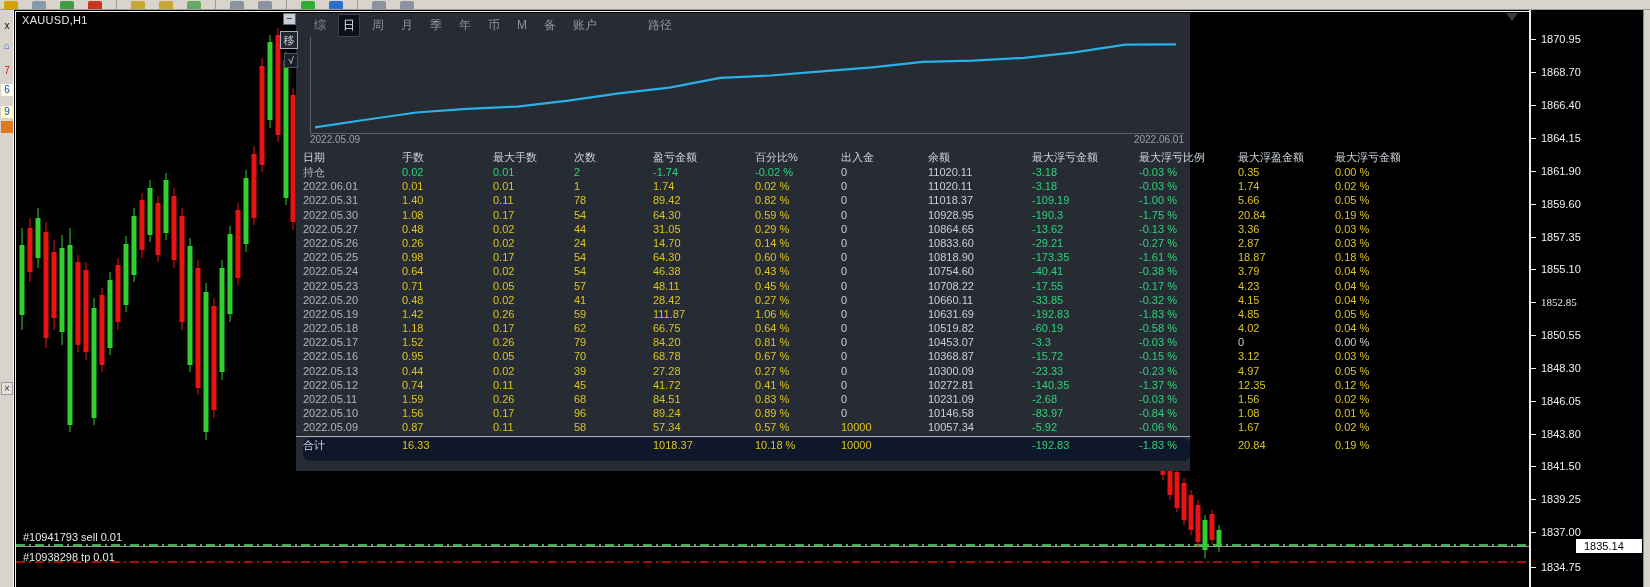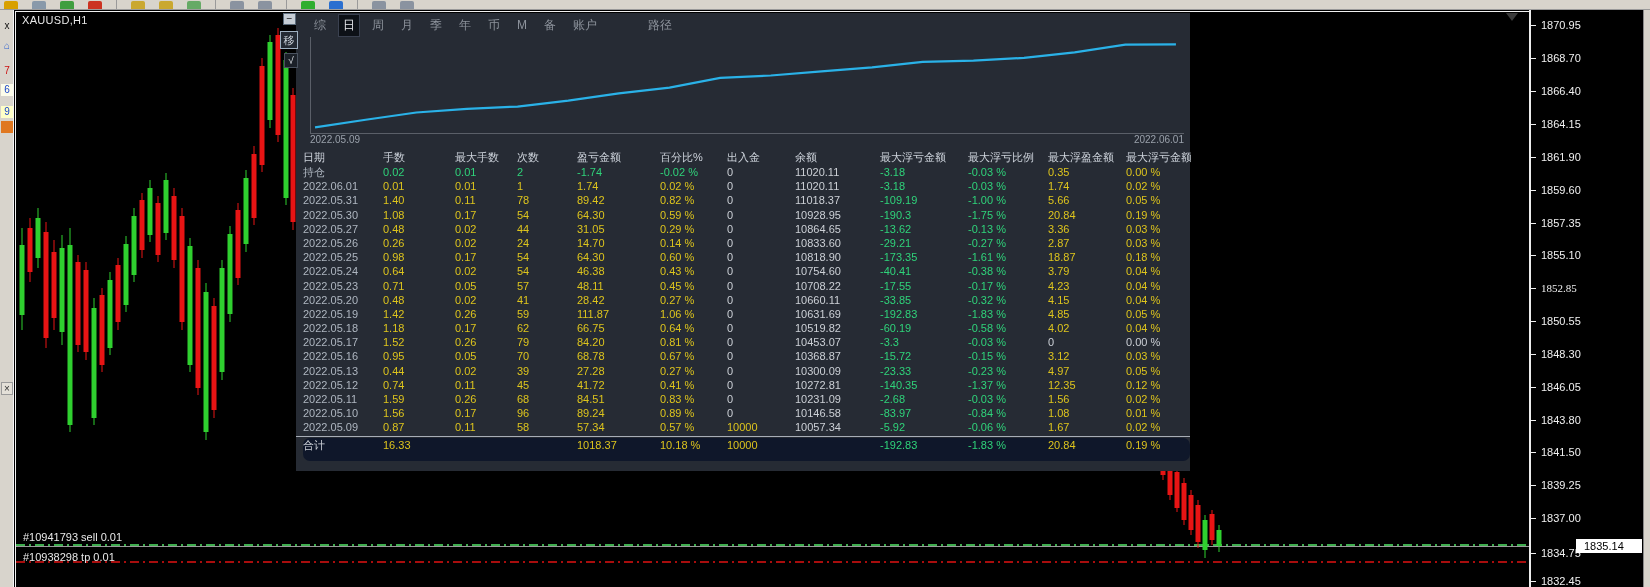--- a/index.html
+++ b/index.html
@@ -18,37 +18,37 @@
   .sb-frag{position:absolute;left:1px;width:12px;text-align:center;line-height:12px;}
   
   .chart-area{position:absolute;left:15px;top:11px;width:1514px;height:576px;background:#000;border-left:1px solid #f0f0f0;border-top:1px solid #f0f0f0;}
   .symbol-title{position:absolute;left:22px;top:14px;color:#e8e8e8;font-size:11px;letter-spacing:.3px;}
   .minimize-box{position:absolute;left:283px;top:13px;width:13px;height:12px;background:#c6cdd5;border:1px solid #5a6a7a;color:#111;font-size:10px;line-height:9px;text-align:center;}
   .scroll-marker{position:absolute;left:1506px;top:13px;width:0;height:0;border-left:6px solid transparent;border-right:6px solid transparent;border-top:8px solid #3a3a3a;}
   #candles-svg{position:absolute;left:0;top:0;width:1650px;height:587px;pointer-events:none;}
   .order-label{position:absolute;color:#e8e8e8;font-size:11px;white-space:nowrap;}
   
   .price-axis{position:absolute;left:1529px;top:10px;width:114px;height:577px;background:#000;border-left:2px solid #ececec;}
-  .axis-tick{position:absolute;left:0;width:100%;height:12px;color:#f0f0f0;font-size:11px;line-height:12px;}
+  .axis-tick{position:absolute;left:0;width:100%;height:12px;color:#f0f0f0;font-size:11px;line-height:12px;margin-top:14px;}
   .axis-tick .dash{position:absolute;left:0;top:6px;width:5px;height:1px;background:#f0f0f0;}
   .axis-tick .lbl{position:absolute;left:10px;top:0;}
   .current-price-box{position:absolute;left:2px;width:66px;height:14px;background:#fff;color:#000;font-size:11px;line-height:14px;padding-left:8px;z-index:3;}
   .right-strip{position:absolute;left:1643px;top:10px;width:7px;height:577px;background:#d8d4cc;border-left:1px solid #8a8a8a;}
   
   .panel{position:absolute;left:296px;top:13px;width:894px;height:458px;background:#262b34;z-index:2;}
   .panel-title{height:15px;background:#18294b;color:#e8cf00;font-size:11px;line-height:15px;padding-left:8px;white-space:nowrap;}
   .panel-menu{height:24px;display:flex;align-items:center;gap:9px;padding-left:14px;font-size:12px;color:#8d939c;}
   .menu-item{padding:2px 4px;cursor:default;}
   .menu-item.selected{background:#0d1117;color:#e8eaee;outline:1px solid #3a4150;}
   .menu-item.gap{margin-left:34px;}
   .eq-wrap{position:relative;margin-left:14px;margin-right:6px;height:97px;border-left:1px solid #5a5f68;border-bottom:1px solid #5a5f68;}
   .eq-dates{display:flex;justify-content:space-between;margin-left:14px;margin-right:6px;height:13px;color:#9aa1ab;font-size:10px;line-height:12px;}
   
   .stats-table{position:relative;margin-top:2px;padding-left:7px;font-size:11px;}
-  .tr{display:grid;grid-template-columns:80px 72px 62px 60px 83px 67px 68px 85px 88px 80px 78px 65px;height:14.2px;line-height:14.2px;white-space:nowrap;}
+  .tr{display:grid;grid-template-columns:80px 72px 62px 60px 83px 67px 68px 85px 88px 80px 78px 65px;height:14.2px;line-height:14.2px;white-space:nowrap;gap:19px;}
   .tr.header{color:#ccd2da;height:16px;line-height:16px;}
   .td{overflow:hidden;}
   .sep-line{height:1px;background:#a7adb6;margin:1px 0 1px -7px;}
   .tr.total{background:#0f172a;height:23px;line-height:15px;border-radius:7px;}
   .c-y{color:#ddc41d;} .c-g{color:#2fd37a;} .c-w{color:#ccd0d6;} .c-d{color:#aeb6c0;}
   
   .ctl-move{position:absolute;left:280px;top:31px;width:18px;height:18px;background:#242a33;border:1px solid #9fb0c0;color:#cfd6de;font-size:11px;line-height:17px;text-align:center;z-index:3;}
   .ctl-check{position:absolute;left:284px;top:53px;width:14px;height:15px;background:#1b2028;border:1px solid #4a5360;color:#dfe3e8;font-size:10px;line-height:14px;text-align:center;z-index:3;}
 </style>
 </head>

